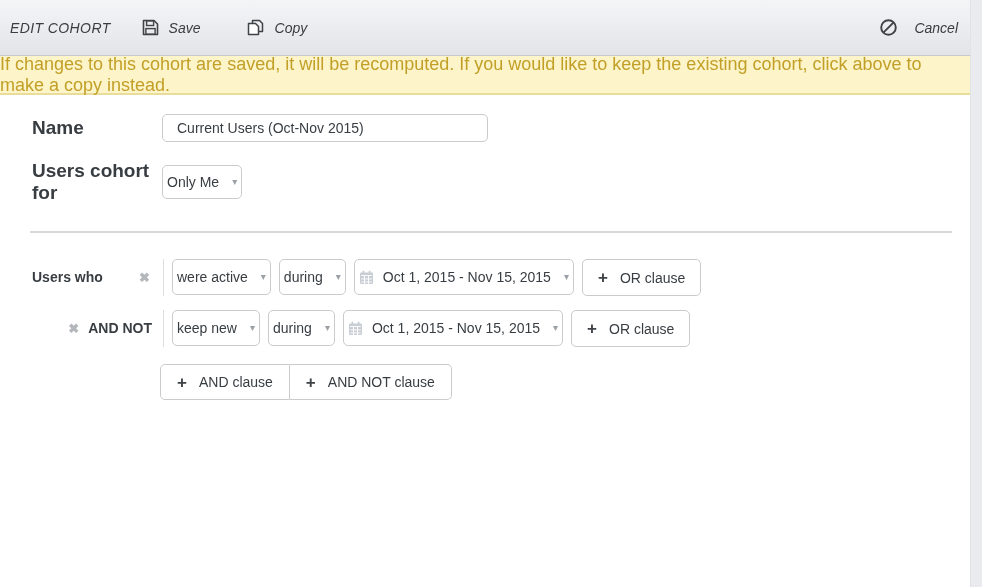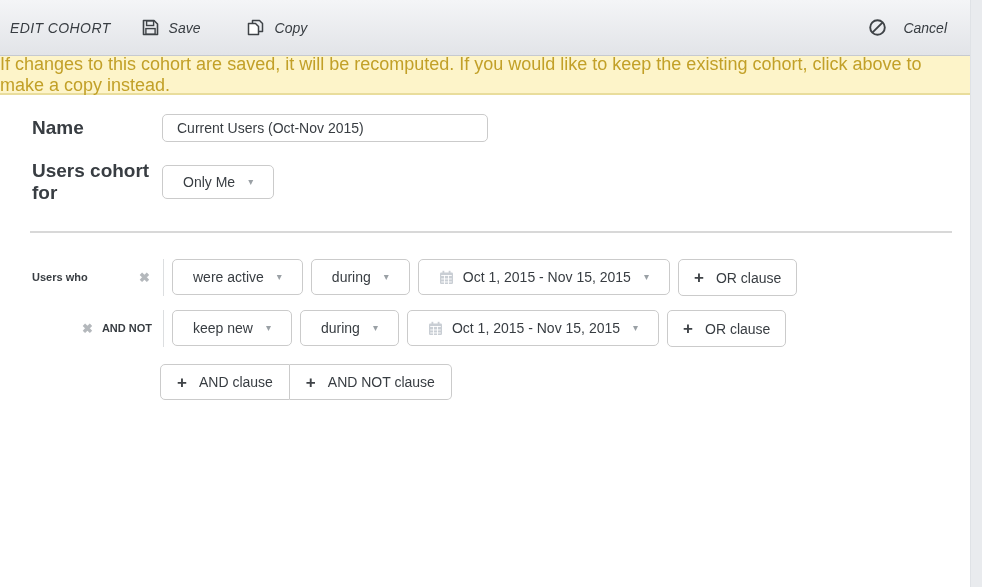--- a/index.html
+++ b/index.html
@@ -30,21 +30,21 @@
   .header-title {
     font-size: 14px; letter-spacing: 0.4px;
     color: #383d42; margin-right: 30px;
   }
   .hbtn {
     display: flex; align-items: center; gap: 9px;
     font-size: 14px; color: #383d42; cursor: pointer;
     margin-right: 44px;
   }
   .hbtn svg { display: block; }
-  .cancel-btn { margin-left: auto; margin-right: 23px; gap: 16px; }
+  .cancel-btn { margin-left: auto; margin-right: 12px; gap: 16px; }
   
   .banner {
     width: 970px; height: 39px;
     background: #fdf4c9;
     border-bottom: 2px solid #e9dd9c;
     display: flex; align-items: center; justify-content: center;
     font-size: 18px; color: #c2a028;
   }
   
   .form-area { padding-top: 19px; }
@@ -54,40 +54,40 @@
   .name-input {
     width: 326px; height: 28px;
     border: 1px solid #cbcbcb; border-radius: 5px;
     padding: 0 14px; font-size: 14px; color: #383d42;
     font-family: "Liberation Sans", sans-serif;
     background: #fff; outline: none;
   }
   .dropdown {
     display: inline-flex; align-items: center;
     border: 1px solid #cbcbcb; border-radius: 5px;
-    background: #fff; padding: 0 20px; height: 34px;
+    background: #fff; padding: 0 4px; height: 34px;
     font-size: 14px; color: #383d42; cursor: pointer;
     white-space: nowrap;
   }
   .dropdown .dd-text { margin-right: 13px; }
   .caret { color: #9aa0a5; font-size: 10px; line-height: 1; }
   .cal-icon { margin-right: 9px; display: flex; }
   
   .divider { height: 2px; background: #d8d8d8; margin: 27px 30px 0 30px; }
   
   .clauses { padding-top: 26px; }
   .clause-row { display: flex; }
   .clause-row + .clause-row { margin-top: 14px; }
   .clause-label-cell {
     width: 163px; display: flex; align-items: center;
     height: 36px; flex-shrink: 0;
   }
   .cell-first { justify-content: space-between; padding: 0 13px 0 32px; }
   .cell-second { justify-content: flex-end; gap: 9px; padding-right: 11px; }
-  .clause-label { font-size: 11px; font-weight: bold; color: #383d42; }
+  .clause-label { font-size: 14px; font-weight: bold; color: #383d42; }
   .x-icon {
     color: #b4b8bc; font-size: 13px; font-weight: bold;
     cursor: pointer; line-height: 1;
   }
   .clause-body {
     border-left: 1px solid #dcdee0;
     padding-left: 8px;
     display: flex; gap: 8px;
   }
   .filter-row { display: flex; gap: 8px; }

